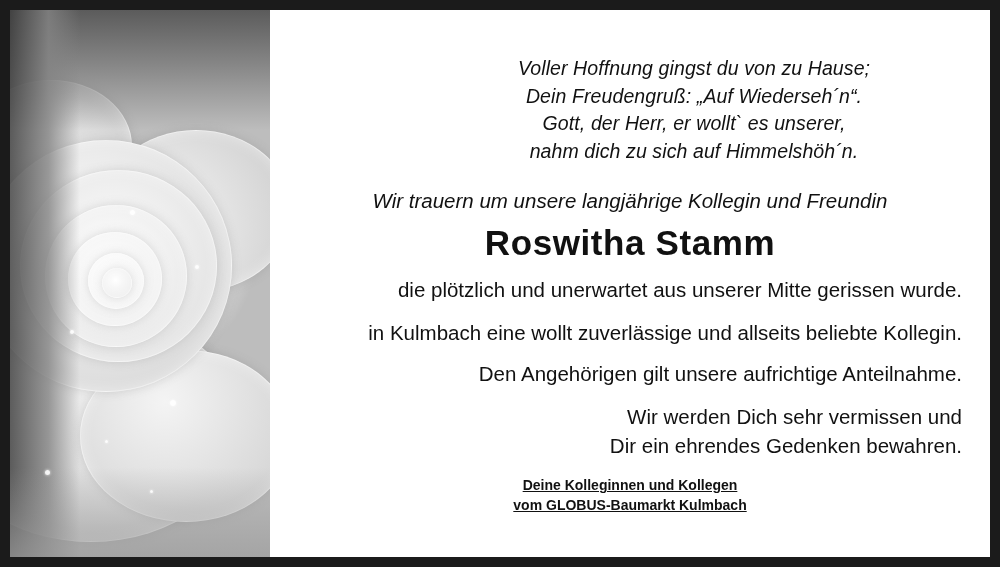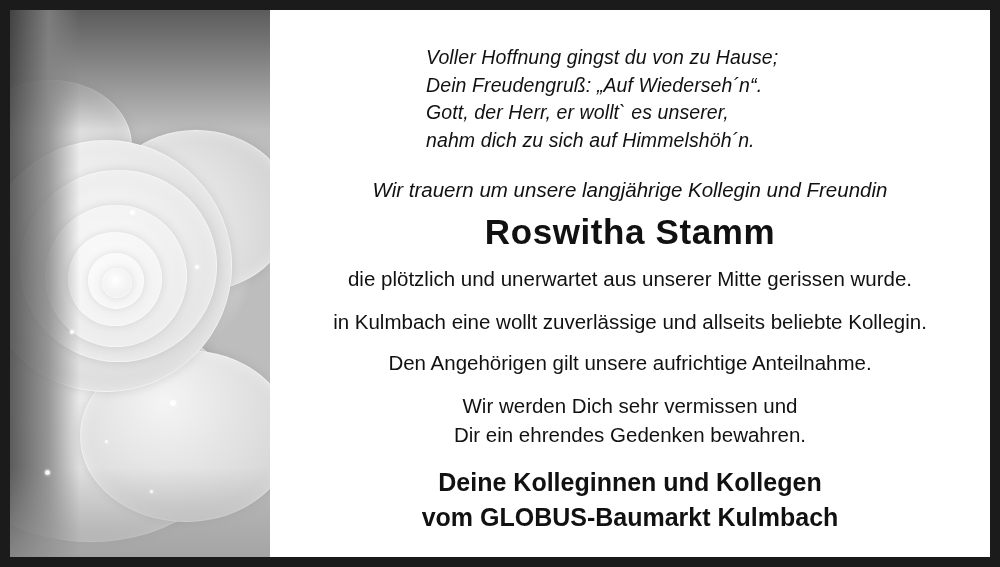--- a/index.html
+++ b/index.html
@@ -84,55 +84,58 @@
   
   .text-panel {
     flex: 1 1 auto;
     position: relative;
     padding: 34px 28px 20px 28px;
     box-sizing: border-box;
     color: #111;
     text-align: center;
   }
   .poem {
-    text-align: left;
+    text-align: center;
     font-style: italic;
     font-size: 19.5px;
     line-height: 1.42;
     margin-left: 128px;
     margin-bottom: 22px;
     letter-spacing: .1px;
+    margin-top: 11px;
   }
   .poem div { white-space: nowrap; }
   .intro {
     font-size: 20.5px;
     line-height: 1.3;
     margin-bottom: 10px;
     font-style: italic;
   }
   .name {
     font-size: 35px;
     font-weight: bold;
     letter-spacing: .6px;
     margin: 6px 0 12px 0;
     line-height: 1.1;
   }
   .body-line {
     font-size: 20.5px;
     line-height: 1.42;
+    text-align: right;
   }
   .block {
     margin-bottom: 14px;
   }
   .block.tight { margin-bottom: 12px; }
   .signature {
-    font-size: 25px;
+    font-size: 14px;
     font-weight: bold;
     line-height: 1.38;
     margin-top: 16px;
+    text-decoration: underline;
   }
 </style>
 </head>
 <body>
 
 <div class="obituary">
 
   <div class="image-panel">
     <div class="rose-bg"></div>
     <div class="petal p10"></div>

